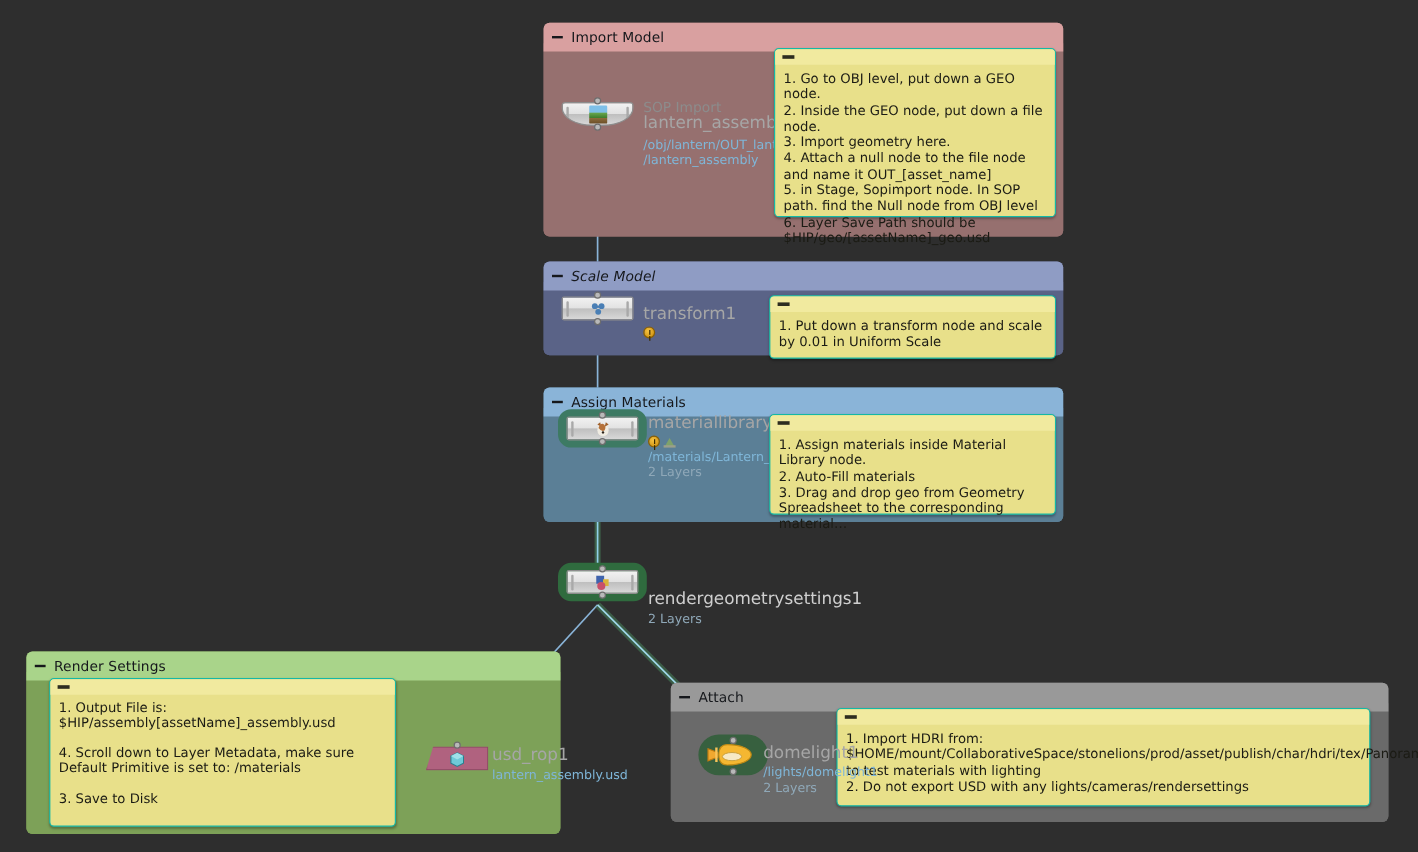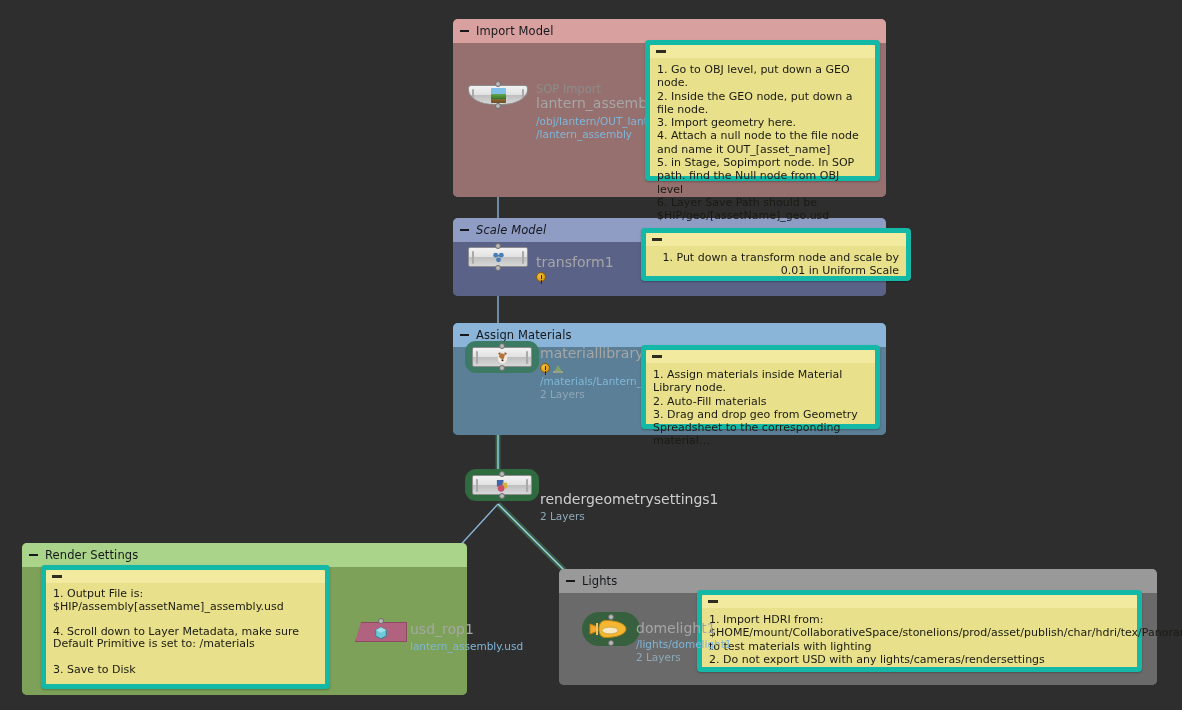--- a/index.html
+++ b/index.html
@@ -54,21 +54,21 @@
     display: inline-block;
     width: 9px;
     height: 2px;
     background: #16181c;
     flex: none;
   }
   
   .note {
     position: absolute;
     background: #e8e08a;
-    border: 5px solid #14b8a6;
+    border: 1px solid #14b8a6;
     border-radius: 4px;
     z-index: 5;
     box-sizing: border-box;
     box-shadow: 0 1px 2px rgba(0,0,0,0.28);
   }
   .note-header {
     height: 13px;
     background: #f1ea9f;
     border-radius: 3px 3px 0 0;
     display: flex;
@@ -275,21 +275,21 @@
     <div class="netbox-header" style="background:#a9d48a; position:relative; z-index:2;">
       <span class="minus"></span>
       <span>Render Settings</span>
     </div>
   </div>
 
   <div class="netbox" style="left:559px; top:569px; width:598px; height:116px; background:#6a6a6a;">
     <div class="netbox-body" style="background:#6a6a6a;"></div>
     <div class="netbox-header" style="background:#999999; position:relative; z-index:2;">
       <span class="minus"></span>
-      <span>Lights</span>
+      <span>Attach</span>
     </div>
   </div>
 
   <div class="node" style="left:468px; top:85px;">
     <div class="node-body lens">
       <div class="node-stripes">
         <span class="stripe"></span>
         <span class="stripe"></span>
       </div>
       <div class="node-icon" style="background:linear-gradient(180deg,#7ec0e8 0%,#7ec0e8 38%,#6aa84f 39%,#3b7a2a 70%,#8b6a3a 71%,#6b4f27 100%);">
@@ -423,21 +423,21 @@
       <span class="minus"></span>
     </div>
     <div class="note-body">1. Go to OBJ level, put down a GEO node.
 2. Inside the GEO node, put down a file node.
 3. Import geometry here.
 4. Attach a null node to the file node and name it OUT_[asset_name]
 5. in Stage, Sopimport node. In SOP path. find the Null node from OBJ level
 6. Layer Save Path should be $HIP/geo/[assetName]_geo.usd</div>
   </div>
 
-  <div class="note" style="left:641px; top:228px; width:270px; height:53px;text-align:right;">
+  <div class="note" style="left:641px; top:246px; width:239px; height:53px;">
     <div class="note-header">
       <span class="minus"></span>
     </div>
     <div class="note-body">1. Put down a transform node and scale by 0.01 in Uniform Scale</div>
   </div>
 
   <div class="note" style="left:641px; top:345px; width:239px; height:84px;">
     <div class="note-header">
       <span class="minus"></span>
     </div>

